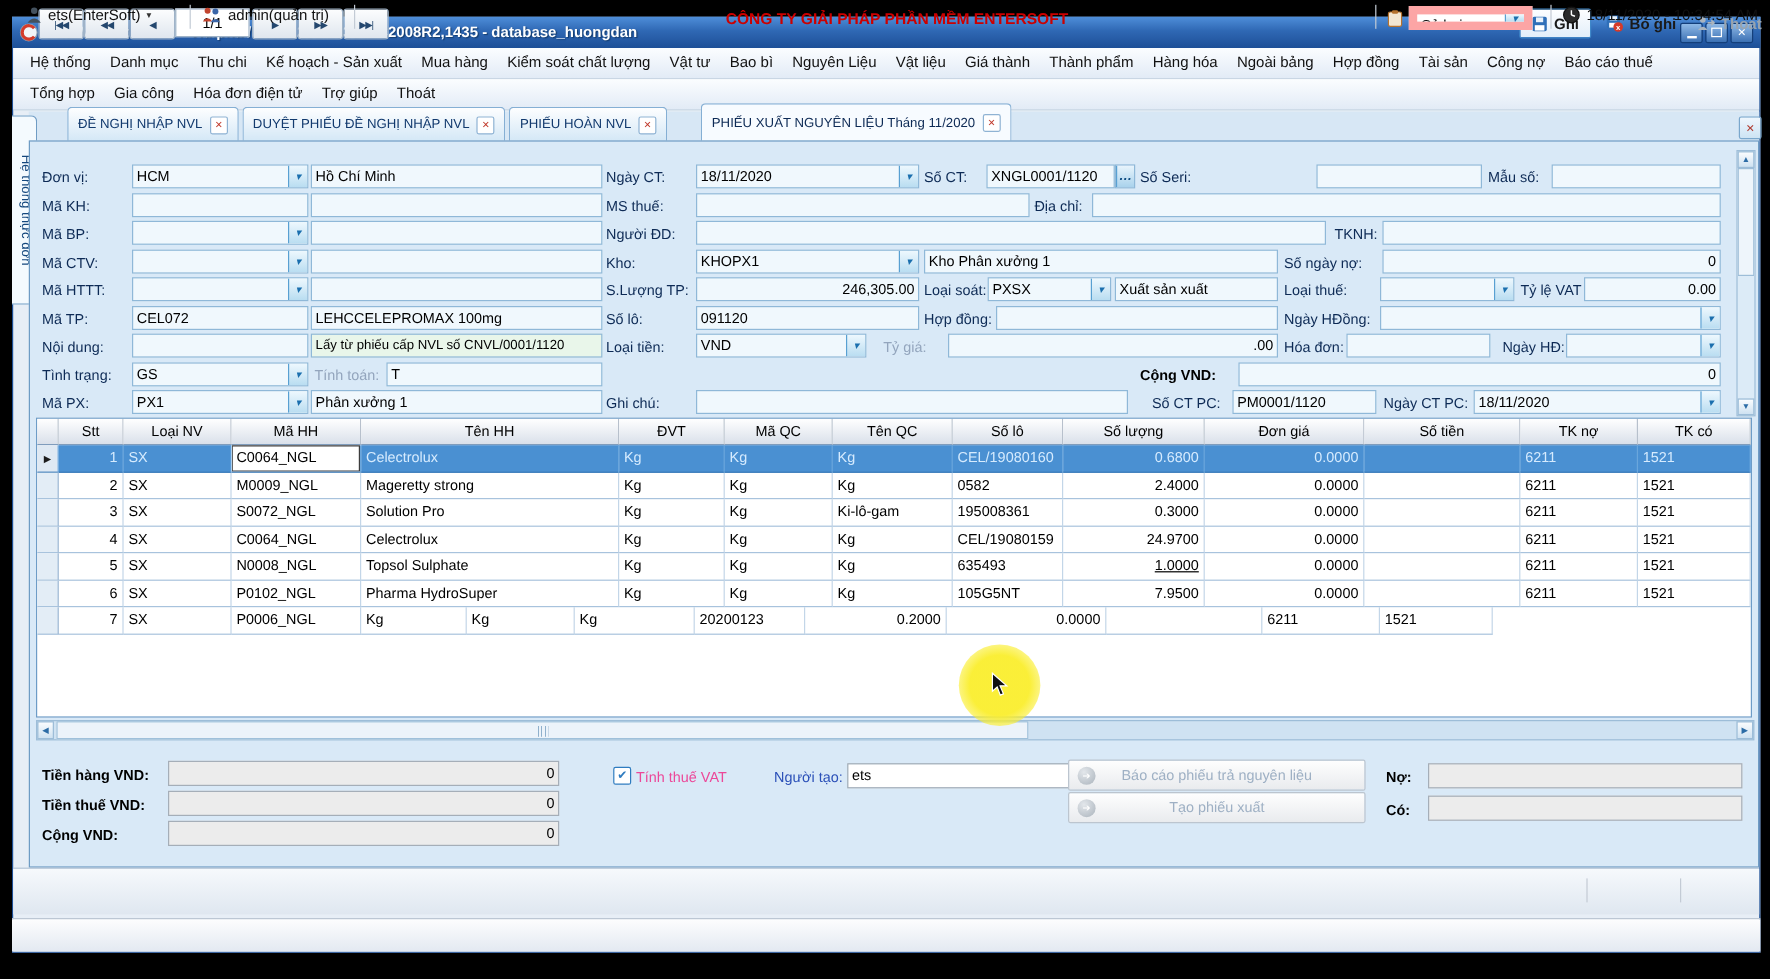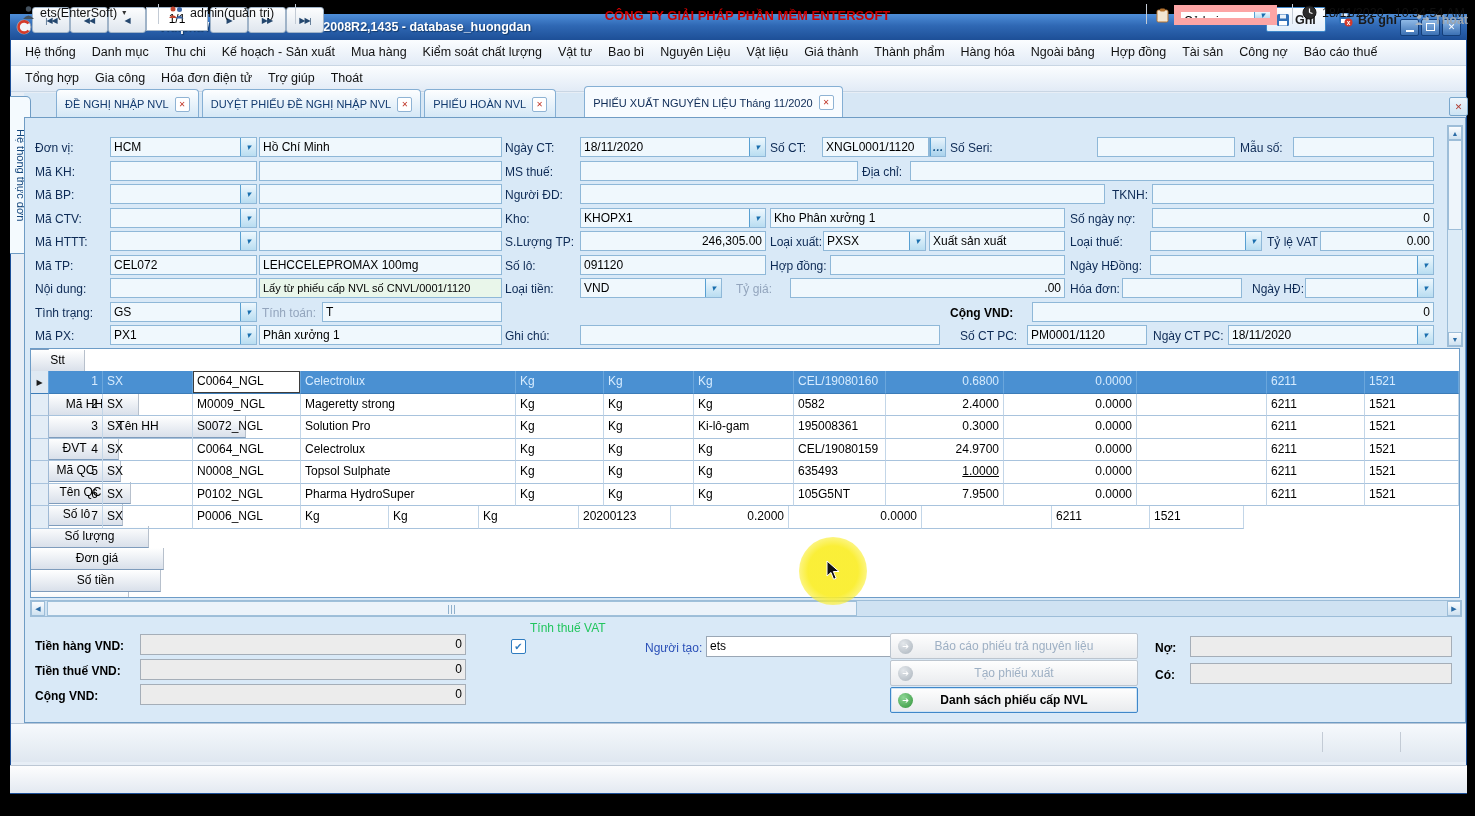--- a/index.html
+++ b/index.html
@@ -66,21 +66,21 @@
   .sarr.left::after{content:"◀";} .sarr.right::after{content:"▶";}
   .vthumb{position:absolute;left:0px;top:14px;width:14px;height:90px;background:#eef5fb;border:1px solid #9dbdd8;box-sizing:border-box;}
   .hscroll{position:absolute;left:30px;top:600px;width:1432px;height:17px;background:#cfe2f2;border:1px solid #9dbdd8;box-sizing:border-box;}
   .hthumb{position:absolute;left:16px;top:0px;width:810px;height:15px;background:#ecf3fa;border:1px solid #9fc0da;box-sizing:border-box;}
   .hthumb::after{content:"";position:absolute;left:50%;top:3px;width:9px;height:9px;margin-left:-4px;
                  background:repeating-linear-gradient(90deg,#8fb0cc 0 1px,transparent 1px 3px);}
   
   .grid{position:absolute;left:30px;top:348px;width:1430px;height:250px;background:#fff;
         border:1px solid #6d9cc7;box-sizing:border-box;overflow:hidden;}
   .grow{display:flex;height:22.5px;}
-  .grow.head{height:22px;flex-direction:column;}
+  .grow.head{height:22px;}
   .gc{box-sizing:border-box;flex:none;font-size:12px;line-height:21px;padding:0 4px;
       border-right:1px solid #c3d6e8;border-bottom:1px solid #a8c3dd;white-space:nowrap;overflow:hidden;color:#000;}
   .gc.h{background:linear-gradient(#ffffff,#d9e0ea);text-align:center;border-right:1px solid #b7c0cc;
         border-bottom:1px solid #7f9cbc;padding:0 2px;}
   .gc.r{text-align:right;}
   .gc.ind{background:#e3edf6;border-right:1px solid #9fb9d4;padding:0;}
   .grow.sel .gc{background:#4a90d2;color:#d6ebfe;border-right-color:#6aa6dc;border-bottom-color:#3c7cb8;}
   .grow.sel .gc.ind{background:#dfe9f3;color:#000;text-align:center;}
   .grow.sel .gc.ind::after{content:"▶";font-size:8px;color:#1c1c1c;}
   .grow.sel .gc.edit{background:#fff;color:#000;box-shadow:inset 0 0 0 1px #3d3d3d;}
@@ -262,21 +262,21 @@
   <span class="lbl" style="left:35px;top:234px">Mã HTTT:</span>
   <span class="fld" style="left:110px;top:231px;width:147px">
       <i class="tx"></i>
       <i class="dd"></i>
     </span>
   <span class="fld" style="left:259px;top:231px;width:243px"></span>
   <span class="lbl" style="left:505px;top:234px">S.Lượng TP:</span>
   <span class="fld num" style="left:580px;top:231px;width:186px">
       <i class="tx">246,305.00</i>
     </span>
-  <span class="lbl" style="left:770px;top:234px">Loại xuất:</span>
+  <span class="lbl" style="left:770px;top:234px">Loại soát:</span>
   <span class="fld" style="left:823px;top:231px;width:103px">
       <i class="tx">PXSX</i>
       <i class="dd"></i>
     </span>
   <span class="fld" style="left:929px;top:231px;width:136px">
       <i class="tx">Xuất sản xuất</i>
     </span>
   <span class="lbl" style="left:1070px;top:234px">Loại thuế:</span>
   <span class="fld" style="left:1150px;top:231px;width:112px">
       <i class="tx"></i>
@@ -513,38 +513,34 @@
   <span class="lbl b" style="left:35px;top:663px">Tiền thuế VND:</span>
   <span class="fld gray num" style="left:140px;top:659px;width:326px;height:21px">
       <i class="tx">0</i>
     </span>
   <span class="lbl b" style="left:35px;top:688px">Cộng VND:</span>
   <span class="fld gray num" style="left:140px;top:684px;width:326px;height:21px">
       <i class="tx">0</i>
     </span>
 
   <span class="chk" style="left:511px;top:639px"></span>
-  <span class="lbl" style="left:530px;top:620px;color:#22c55e">Tính thuế VAT</span>
+  <span class="lbl" style="left:530px;top:640px;color:#ec4899">Tính thuế VAT</span>
 
   <span class="lbl" style="left:645px;top:640px;color:#2b50b8">Người tạo:</span>
   <span class="fld white" style="left:706px;top:636px;width:185px;height:21px">
       <i class="tx">ets</i>
     </span>
 
   <div class="fbtn" style="left:890px;top:633px">
     <span class="cir"></span>
     <span>Báo cáo phiếu trả nguyên liệu</span>
   </div>
   <div class="fbtn" style="left:890px;top:660px">
     <span class="cir"></span>
     <span>Tạo phiếu xuất</span>
-  </div>
-  <div class="fbtn enabled" style="left:890px;top:687px">
-    <span class="cir"></span>
-    <span style="font-weight:bold">Danh sách phiếu cấp NVL</span>
   </div>
 
   <span class="lbl b" style="left:1155px;top:640px">Nợ:</span>
   <span class="fld gray" style="left:1190px;top:636px;width:262px;height:21px"></span>
   <span class="lbl b" style="left:1155px;top:667px">Có:</span>
   <span class="fld gray" style="left:1190px;top:663px;width:262px;height:21px"></span>
 
   <div class="navbar"></div>
   <span class="nbtn g1" style="left:32px"></span>
   <span class="nbtn g2" style="left:70px"></span>

